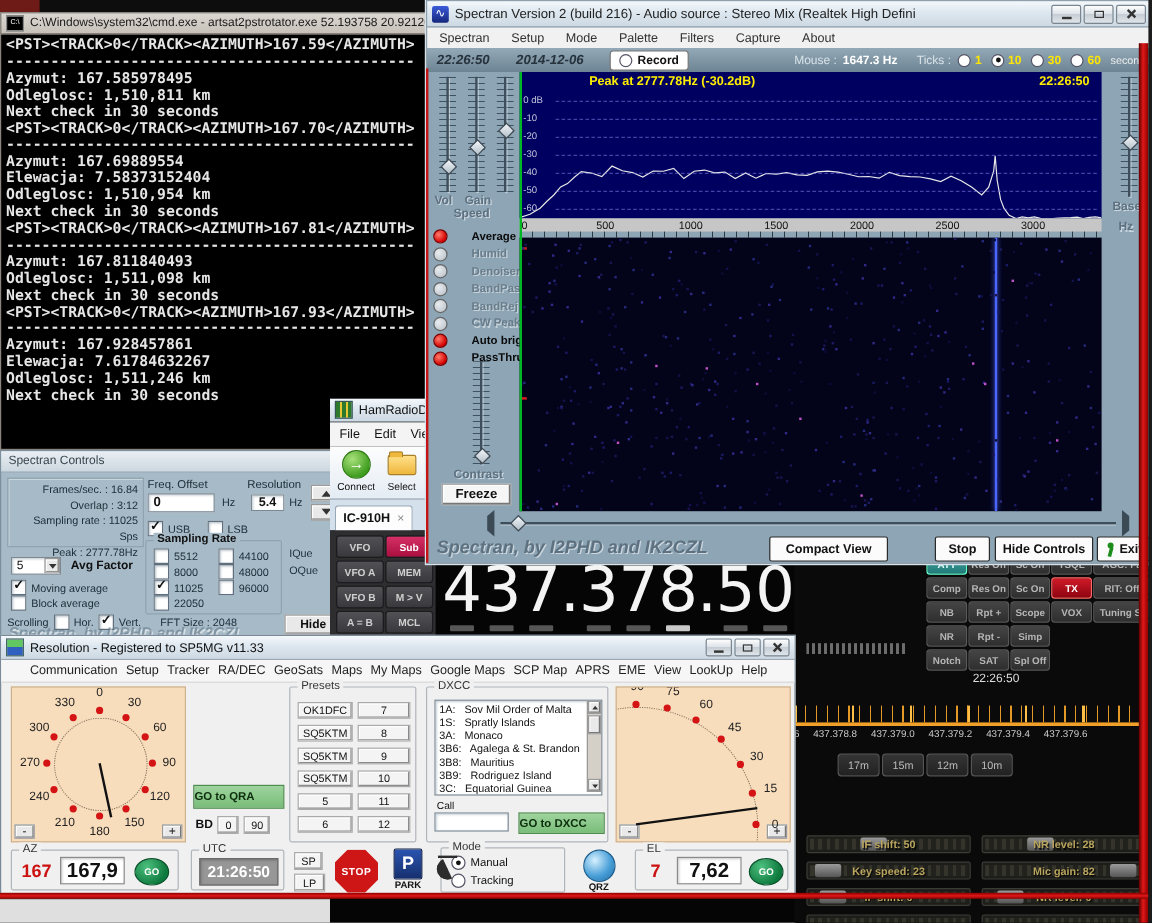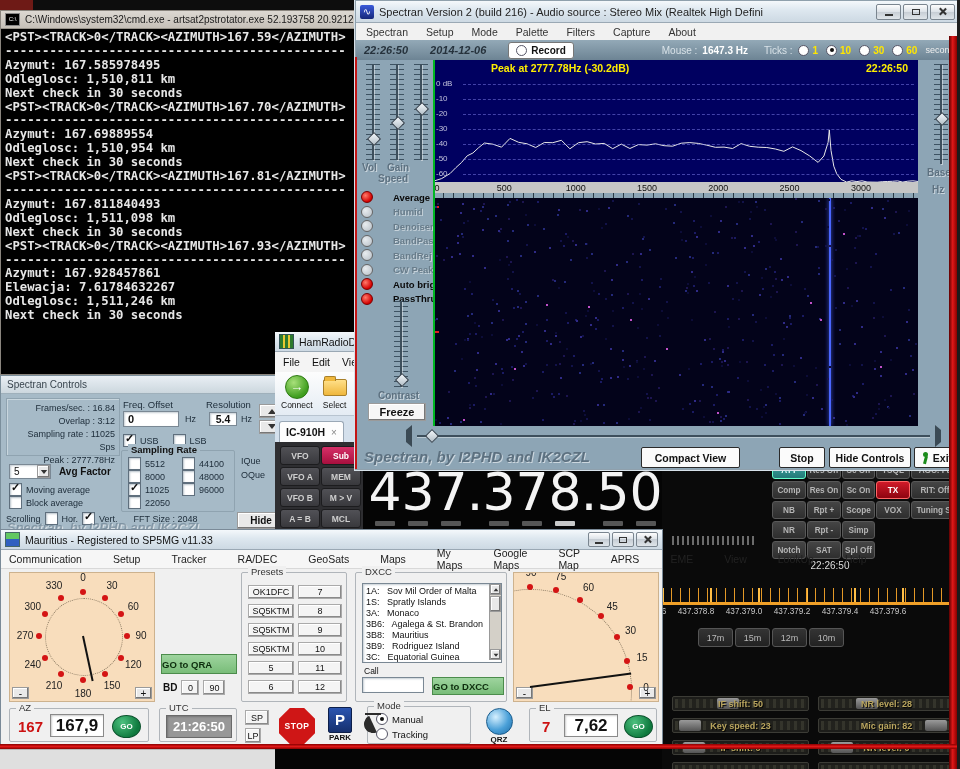--- a/index.html
+++ b/index.html
@@ -75,21 +75,21 @@
                 color:#b9a55e;text-shadow:1px 1px 1px #000}
   .fd{display:flex;flex-direction:column;align-items:center}
   .fd .dash{width:20px;height:5px;background:#565656;border-radius:1px}
   .fd .dash.hidden{visibility:hidden}
   .fd.sel .dash{background:#c9c9c9}
   .fd .ch{font-family:"DejaVu Sans",sans-serif;font-size:52px;line-height:58px;color:#f4f4f4}
   .scale-lab{position:absolute;width:48px;text-align:center;font-size:8.2px;color:#c9c9c9}
   
   #pst{background:#f0f0f0;border:1px solid #7a8a98}
   #pst .menu{position:absolute;left:0;right:0;top:20px;height:18px;background:#f6f6f6;border-bottom:1px solid #d8d8d8;
-             display:flex;gap:31px;align-items:center;padding-left:8px;font-size:10.5px;color:#222}
+             display:flex;gap:7px;align-items:center;padding-left:24px;font-size:10.5px;color:#222}
   .dial{position:absolute;background:#f8ddbc;border:1px solid #cdb28e;box-sizing:border-box;overflow:hidden}
   .dial .num{position:absolute;width:24px;text-align:center;font-size:10px;color:#222}
   .dial .dot{position:absolute;width:6px;height:6px;border-radius:50%;background:#d41414}
   .dial .ring{position:absolute;border:1px dotted #8a7a62;border-radius:50%}
   .dial .pm{position:absolute;width:17px;height:12px;font-size:10px}
   .pbtn{position:absolute;height:14px;background:#f4f4f4;box-shadow:inset -1px -1px 0 #8a8a8a,inset 1px 1px 0 #fff;border:1px solid #aaa;
         font-size:9px;display:flex;align-items:center;justify-content:center;box-sizing:border-box}
   .green-btn{background:linear-gradient(#9ed49e,#79bd79);border:1px solid #4c8c4c;font-weight:bold;color:#0d2d0d;
              display:flex;align-items:center;justify-content:flex-start;position:absolute;font-size:9.5px}
   .go-ellipse{position:absolute;width:27px;height:21px;border-radius:50%;background:radial-gradient(circle at 35% 30%,#4cc07e,#0f7a3e 70%);
@@ -138,20 +138,21 @@
   </div>
   <div class="body" id="cmdLines">
       <div class="cmd-line">&lt;PST&gt;&lt;TRACK&gt;0&lt;/TRACK&gt;&lt;AZIMUTH&gt;167.59&lt;/AZIMUTH&gt;</div>
       <div class="cmd-line">----------------------------------------------</div>
       <div class="cmd-line">Azymut: 167.585978495</div>
       <div class="cmd-line">Odleglosc: 1,510,811 km</div>
       <div class="cmd-line">Next check in 30 seconds</div>
       <div class="cmd-line">&lt;PST&gt;&lt;TRACK&gt;0&lt;/TRACK&gt;&lt;AZIMUTH&gt;167.70&lt;/AZIMUTH&gt;</div>
       <div class="cmd-line">----------------------------------------------</div>
       <div class="cmd-line">Azymut: 167.69889554</div>
+      <div class="cmd-line">Elewacja: 7.58373152404</div>
       <div class="cmd-line">Odleglosc: 1,510,954 km</div>
       <div class="cmd-line">Next check in 30 seconds</div>
       <div class="cmd-line">&lt;PST&gt;&lt;TRACK&gt;0&lt;/TRACK&gt;&lt;AZIMUTH&gt;167.81&lt;/AZIMUTH&gt;</div>
       <div class="cmd-line">----------------------------------------------</div>
       <div class="cmd-line">Azymut: 167.811840493</div>
       <div class="cmd-line">Odleglosc: 1,511,098 km</div>
       <div class="cmd-line">Next check in 30 seconds</div>
       <div class="cmd-line">&lt;PST&gt;&lt;TRACK&gt;0&lt;/TRACK&gt;&lt;AZIMUTH&gt;167.93&lt;/AZIMUTH&gt;</div>
       <div class="cmd-line">----------------------------------------------</div>
       <div class="cmd-line">Azymut: 167.928457861</div>
@@ -1142,21 +1143,21 @@
         <span class="h"></span>
         <span class="b"></span>
       </span>
     <span>Exit</span>
   </div>
 </div>
 
 <div id="pst" class="win" style="left:0;top:529px;width:663px;height:217px;z-index:5">
   <div class="titlebar" style="height:20px">
     <span class="ico-pst"></span>
-    <span style="font-size:10.5px;white-space:nowrap">Mauritius - Registered to SP5MG   v11.33</span>
+    <span style="font-size:10.5px;white-space:nowrap">Resolution - Registered to SP5MG   v11.33</span>
     <span class="capbtns">
       <span class="capbtn" style="width:20px;height:13px">
           <span class="glyph-min"></span>
         </span>
       <span class="capbtn" style="width:20px;height:13px">
           <span class="glyph-max"></span>
         </span>
       <span class="capbtn" style="width:20px;height:13px">
           <span class="glyph-close"></span>
         </span>
@@ -1309,21 +1310,21 @@
         <span>GO</span>
       </span>
   </div>
   <div class="groupbox" style="left:158px;top:178px;width:78px;height:34px">
     <span class="cap">UTC</span>
     <div class="abs" style="left:6px;top:6px;width:64px;height:21px;background:#979797;border:1px solid #6a6a6a;box-shadow:inset 1px 1px 2px #777;color:#fff;font-weight:bold;font-size:13px;display:flex;align-items:center;justify-content:center">21:26:50</div>
   </div>
   <div class="pbtn btn3d" style="left:244px;top:180px;width:24px;height:15px">
       <span>SP</span>
     </div>
-  <div class="pbtn btn3d" style="left:244px;top:198px;width:16px;height:15px">
+  <div class="pbtn btn3d" style="left:244px;top:198px;width:26px;height:15px">
       <span>LP</span>
     </div>
   <div class="abs ico-stop" style="left:278px;top:178px">
       <span>STOP</span>
     </div>
   <div class="abs" style="left:322px;top:177px;width:34px;height:37px;display:flex;flex-direction:column;align-items:center">
     <span class="ico-park">P</span>
     <span style="font-size:8px;font-weight:bold">PARK</span>
   </div>
   <div class="groupbox" style="left:366px;top:176px;width:104px;height:38px">

